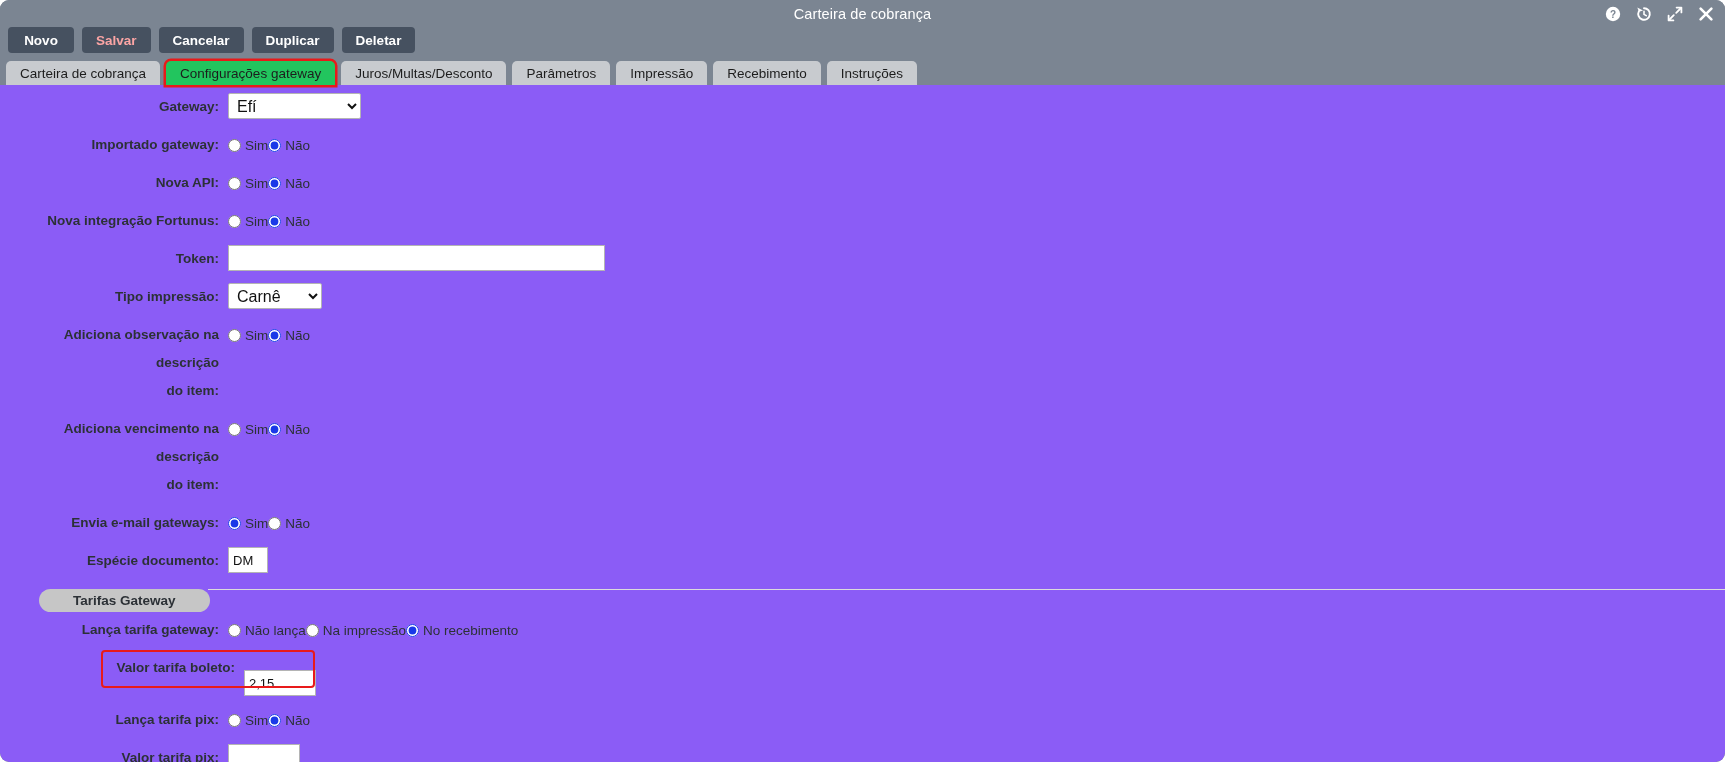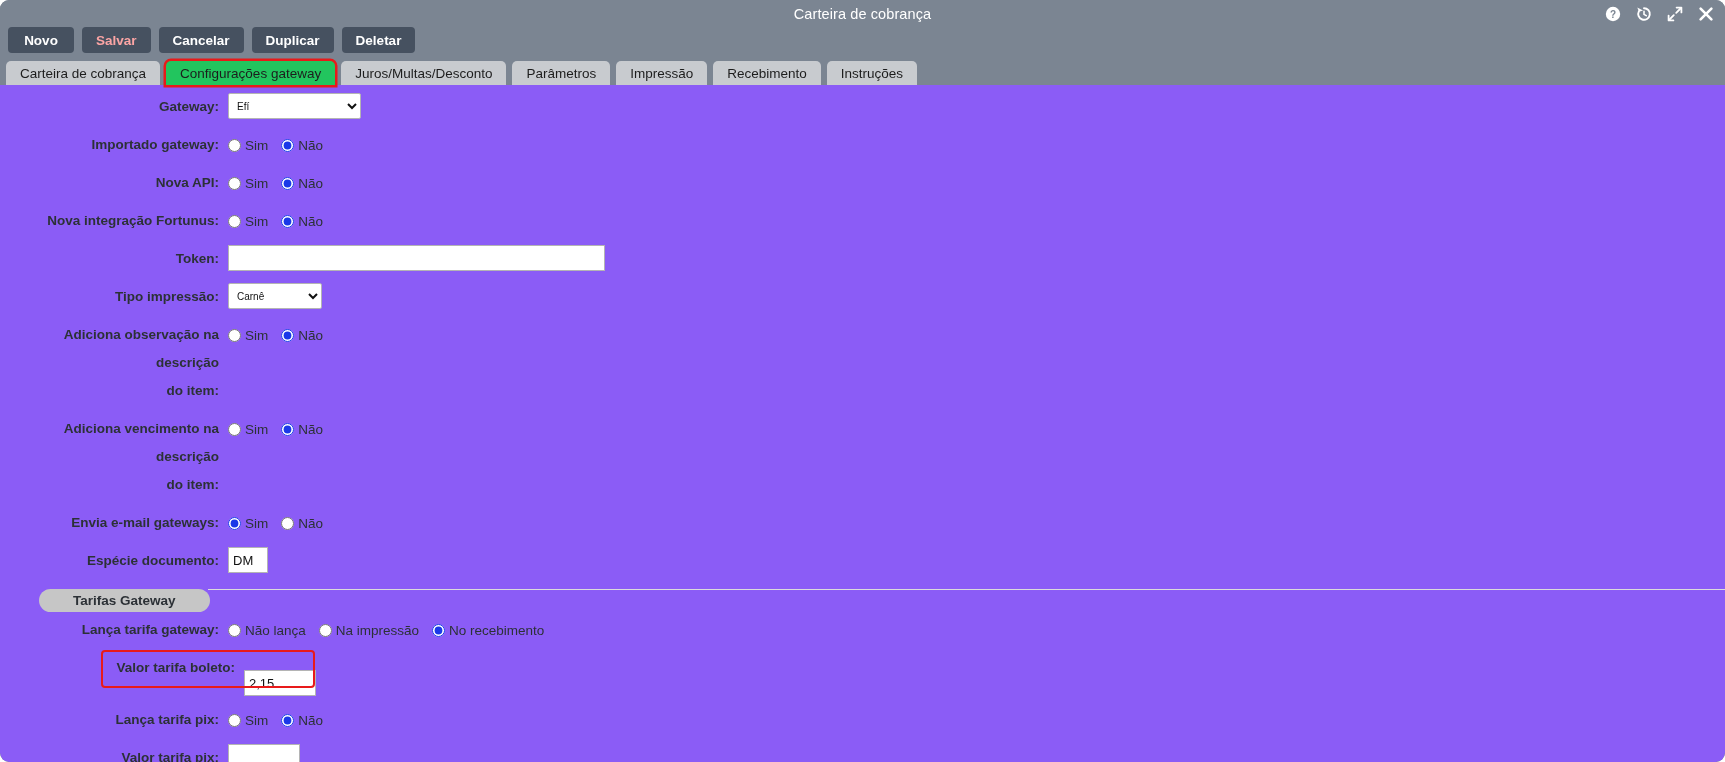--- a/index.html
+++ b/index.html
@@ -129,21 +129,21 @@
     font-size: 13.5px;
     font-weight: bold;
     color: #2c3136;
     line-height: 28px;
   }
   .lbl.two-line { line-height: 28px; }
   .field { flex: 1 1 auto; min-width: 0; }
 
   select.ctl {
     height: 26px;
-    font-size: 10px;
+    font-size: 16px;
     font-family: "Liberation Sans", sans-serif;
     border: 1px solid #b4b4b4;
     background: #ffffff;
     color: #111;
     padding: 0 4px;
     border-radius: 2px;
   }
   select.gw { width: 133px; }
   select.tp { width: 94px; }
 
@@ -155,21 +155,21 @@
     background: #ffffff;
     color: #111;
     padding: 0 4px;
     border-radius: 0;
   }
   input.token { width: 377px; }
   input.especie { width: 40px; }
   input.tarifa { width: 72px; margin-top: 16px; }
   input.pix { width: 72px; }
 
-  .radios { display: flex; align-items: center; height: 28px; gap: 13px; }
+  .radios { display: flex; align-items: center; height: 28px; }
   .radio-opt {
     display: inline-flex; align-items: center;
     font-size: 13.5px; color: #2c3136;
     cursor: pointer;
     gap: 2px;
   }
   .radio-opt input[type=radio] {
     width: 13px; height: 13px;
     margin: 0 2px 0 0;
     accent-color: #1a39e8;

